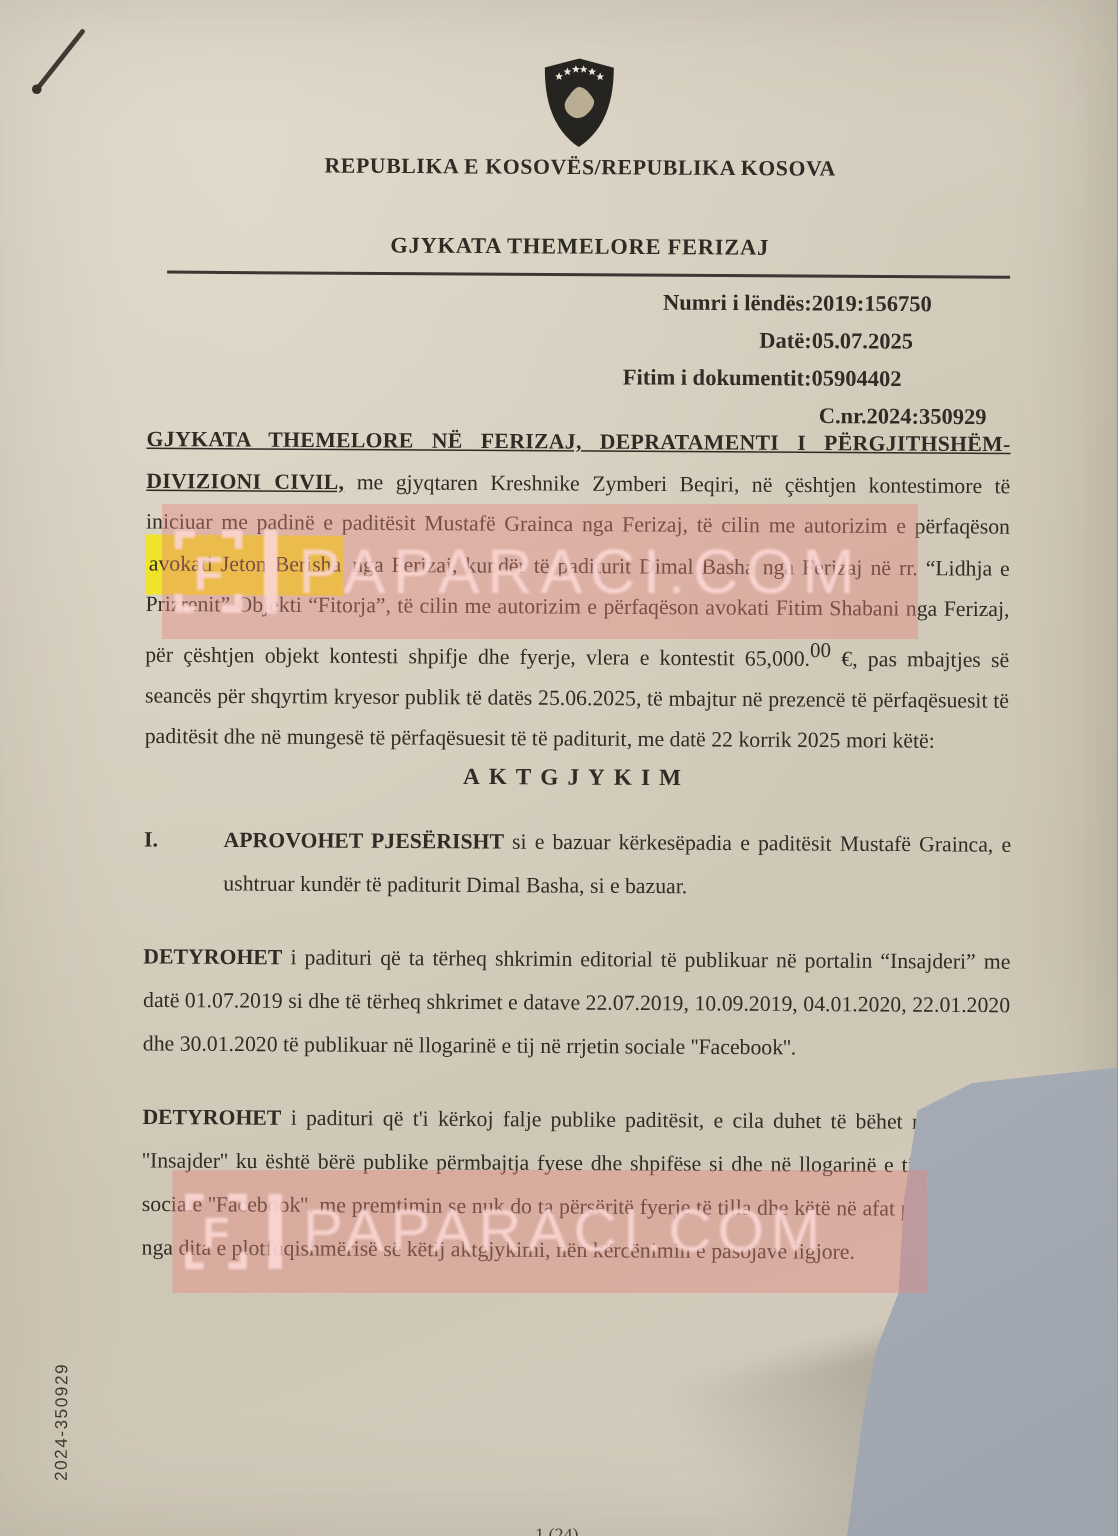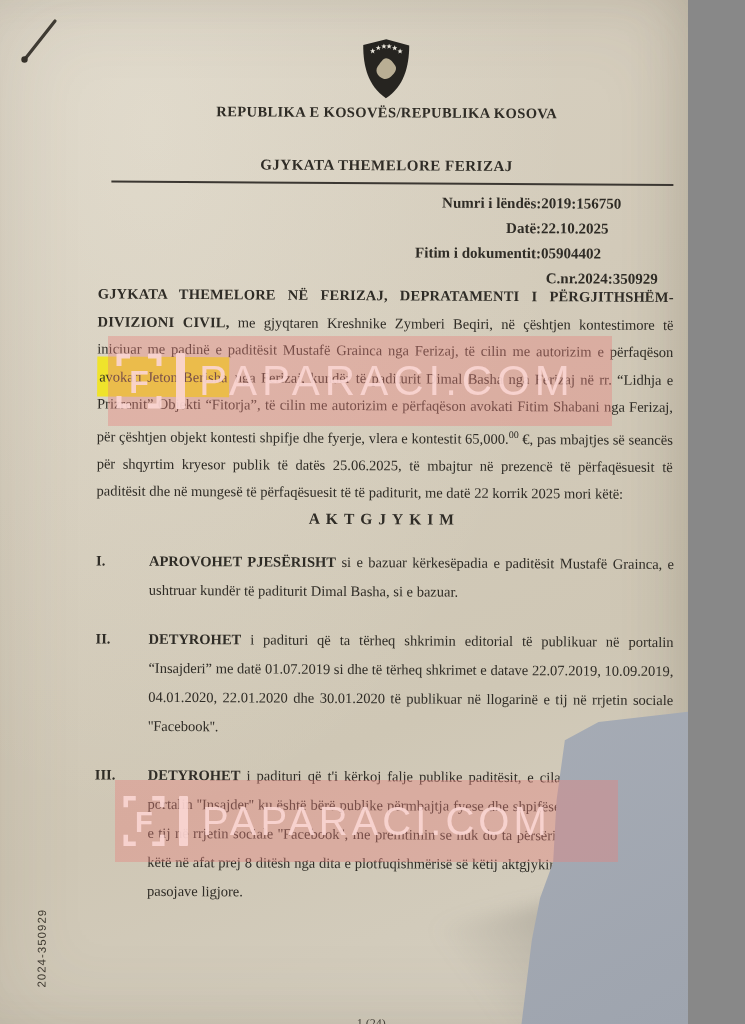--- a/index.html
+++ b/index.html
@@ -1,16 +1,16 @@
 <!DOCTYPE html>
 <html><head>
 <meta charset="utf-8">
 <style>
   html,body{margin:0;padding:0;background:#888;}
-  .page{position:relative;width:688px;height:1024px;overflow:hidden;
+  .page{position:relative;width:745px;height:1024px;overflow:hidden;
         background:
           radial-gradient(ellipse at 22% 12%, rgba(250,246,234,0.28), rgba(250,246,234,0) 55%),
           linear-gradient(158deg,#d8d1c2 0%,#d3cbba 38%,#cfc7b5 68%,#d5cfc1 100%);
         font-family:"Liberation Serif", serif; color:#2f2c26;}
   .page::after{content:"";position:absolute;inset:0;pointer-events:none;z-index:1;
         box-shadow:inset 0 0 85px rgba(96,88,70,0.14), inset -28px 0 55px -25px rgba(96,88,70,0.20);}
   .doc{position:absolute;inset:0;transform:rotate(0.35deg);transform-origin:50% 40%;z-index:2;}
 
   
   .emblem{position:absolute;left:357px;top:38px;width:54px;height:62px;}
@@ -21,23 +21,23 @@
   .title-rule{position:absolute;left:110px;top:182px;width:562px;height:2px;background:#3b3732;}
 
   
   .meta{position:absolute;left:388px;top:190px;width:300px;font-size:15px;font-weight:bold;line-height:25px;}
   .meta .lbl{display:inline-block;width:152px;text-align:right;}
   .case-number{padding-left:157px;}
 
   
   .intro{position:absolute;left:97px;top:282px;width:576px;font-size:14.5px;line-height:27.5px;
          text-align:justify;}
-  .intro b{letter-spacing:0.2px;}
+  .intro b{letter-spacing:0.2px;text-decoration:underline;}
   mark.hl{background:#efe32b;color:inherit;padding:12px 2px;}
-  sup{font-size:10px;}
+  sup{font-size:14px;}
 
   .akt{position:absolute;left:97px;top:510px;width:576px;text-align:center;
        font-weight:bold;font-size:15.5px;letter-spacing:6px;}
 
   .items{position:absolute;left:97px;top:548px;width:578px;font-size:14.5px;line-height:29px;}
   .item{display:flex;margin-bottom:20px;}
   .item .num{flex:0 0 53px;font-weight:bold;}
   .item .txt{flex:1;text-align:justify;}
 
   
@@ -86,40 +86,38 @@
       <use href="#st" x="27.4" y="0"></use>
       <path d="M27 20 c3.2 0.2 5.2 2.2 7 4.4 c1.8 2.2 3.6 4.2 2.8 7 c-0.8 2.8 -2.8 5 -4.8 6.8 c-2 1.8 -4.8 3 -7.6 2.2 c-2.8 -0.8 -5.6 -3 -6.6 -5.8 c-1 -2.8 0 -5.8 1.8 -7.8 c1.8 -2 4.2 -6.8 7.4 -6.8 z" fill="#b9ae94"></path>
     </svg>
 
     <div class="republic">REPUBLIKA E KOSOVËS/REPUBLIKA KOSOVA</div>
     <div class="court-title">GJYKATA THEMELORE FERIZAJ</div>
     <div class="title-rule"></div>
 
     <div class="meta">
       <div><span class="lbl">Numri i lëndës:</span><span>2019:156750</span></div>
-      <div><span class="lbl">Datë:</span><span>22.10.2025</span></div>
+      <div><span class="lbl">Datë:</span><span>05.07.2025</span></div>
       <div><span class="lbl">Fitim i dokumentit:</span><span>05904402</span></div>
       <div class="case-number">C.nr.2024:350929</div>
     </div>
 
     <div class="intro"><b>GJYKATA THEMELORE NË FERIZAJ, DEPRATAMENTI I PËRGJITHSHËM- DIVIZIONI CIVIL,</b><span> me gjyqtaren Kreshnike Zymberi Beqiri, në çështjen kontestimore të iniciuar me padinë e paditësit Mustafë Grainca nga Ferizaj, të cilin me autorizim e përfaqëson </span><mark class="hl">avokati Jeton Berisha</mark><span> nga Ferizaj, kundër të paditurit Dimal Basha nga Ferizaj në rr. “Lidhja e Prizrenit” Objekti “Fitorja”, të cilin me autorizim e përfaqëson avokati Fitim Shabani nga Ferizaj, për çështjen objekt kontesti shpifje dhe fyerje, vlera e kontestit 65,000.</span><sup>00</sup><span> €, pas mbajtjes së seancës për shqyrtim kryesor publik të datës 25.06.2025, të mbajtur në prezencë të përfaqësuesit të paditësit dhe në mungesë të përfaqësuesit të të paditurit, me datë 22 korrik 2025 mori këtë:</span></div>
 
     <div class="akt">AKTGJYKIM</div>
 
     <div class="items">
       <div class="item">
         <span class="num">I.</span>
         <span class="txt"><b>APROVOHET PJESËRISHT</b><span> si e bazuar kërkesëpadia e paditësit Mustafë Grainca, e ushtruar kundër të paditurit Dimal Basha, si e bazuar.</span></span>
       </div>
       <div class="item">
-        <span class="num">II.</span>
         <span class="txt"><b>DETYROHET</b><span> i padituri që ta tërheq shkrimin editorial të publikuar në portalin “Insajderi” me datë 01.07.2019 si dhe të tërheq shkrimet e datave 22.07.2019, 10.09.2019, 04.01.2020, 22.01.2020 dhe 30.01.2020 të publikuar në llogarinë e tij në rrjetin sociale ''Facebook''.</span></span>
       </div>
       <div class="item">
-        <span class="num">III.</span>
         <span class="txt"><b>DETYROHET</b><span> i padituri që t'i kërkoj falje publike paditësit, e cila duhet të bëhet në portalin ''Insajder'' ku është bërë publike përmbajtja fyese dhe shpifëse si dhe në llogarinë e tij në rrjetin sociale ''Facebook'', me premtimin se nuk do ta përsëritë fyerje të tilla dhe këtë në afat prej 8 ditësh nga dita e plotfuqishmërisë së këtij aktgjykimi, nën kërcënimin e pasojave ligjore.</span></span>
       </div>
     </div>
 
     <div class="side-code">2024-350929</div>
     <div class="page-num">1 (24)</div>
   </div>
 
   <svg class="pin" viewBox="0 0 50 54">
     <line x1="43" y1="7" x2="13" y2="45" stroke="#3f3b33" stroke-width="3.2" stroke-linecap="round"></line>

